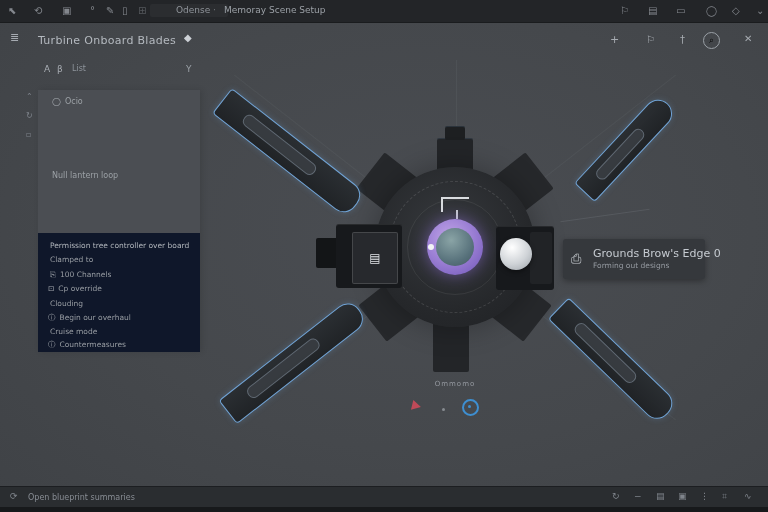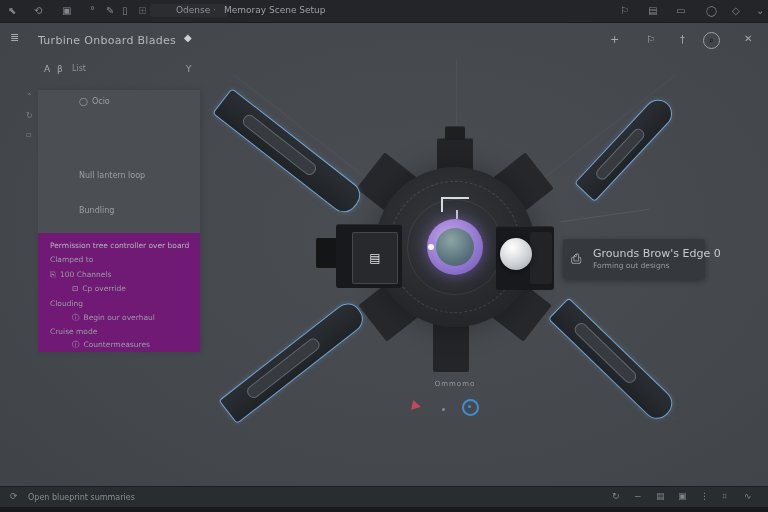--- a/index.html
+++ b/index.html
@@ -12,26 +12,26 @@
   .dim-pill{position:absolute;left:150px;top:4px;width:78px;height:13px;background:rgba(255,255,255,0.04);border-radius:2px;}
   
   .vh-ic{position:absolute;font-size:11px;color:#a6abb1;}
   .vh-title{position:absolute;left:38px;top:34px;font-size:11px;color:#b4b9bf;letter-spacing:.3px;}
   .ring{display:inline-block;width:15px;height:15px;border:1px solid #9aa0a6;border-radius:50%;text-align:center;line-height:14px;font-size:9px;}
   
   .strip-ic{position:absolute;left:26px;font-size:8px;color:#7d828a;}
   .filter-t{position:absolute;top:64px;font-size:9px;color:#a8adb3;}
   .panel{position:absolute;left:38px;top:90px;width:162px;height:262px;background:#4b4e53;box-shadow:2px 0 6px rgba(0,0,0,0.12);}
   .outliner{position:absolute;left:0;top:0;width:162px;height:143px;}
-  .o-row{position:absolute;left:14px;width:140px;height:12px;font-size:8px;color:#9ba0a5;white-space:nowrap;overflow:hidden;margin-left:27px;}
+  .o-row{position:absolute;left:14px;width:140px;height:12px;font-size:8px;color:#9ba0a5;white-space:nowrap;overflow:hidden;}
   .o-ic{margin-right:4px;font-size:8px;color:#a9aeb4;}
-  .props{position:absolute;left:0;top:143px;width:162px;height:119px;background:#701a75;}
+  .props{position:absolute;left:0;top:143px;width:162px;height:119px;background:#0f172a;}
   .p-head{position:absolute;left:12px;top:8px;width:144px;font-size:7.5px;color:#b2b7bd;white-space:nowrap;overflow:hidden;}
   .p-row{position:absolute;left:12px;width:144px;font-size:7.5px;color:#989da3;white-space:nowrap;overflow:hidden;}
-  .p-row.ind{left:34px;width:134px;}
+  .p-row.ind{left:10px;width:134px;}
   .p-ic{margin-right:4px;color:#a3a8ae;}
   
   .hair{position:absolute;height:1px;background:rgba(220,230,240,0.05);transform-origin:center;}
   .spoke{position:absolute;background:#26282b;border-radius:2px;}
   .vblade{position:absolute;background:#232528;border-radius:2px;box-shadow:inset 0 1px 0 rgba(130,170,210,0.15);}
   .hub{position:absolute;left:375px;top:167px;width:160px;height:160px;border-radius:50%;
     background:radial-gradient(circle at 45% 40%, #36393d 0%, #26282b 62%, #1f2124 100%);
     box-shadow:0 0 30px rgba(0,0,0,0.3);}
   .hub-ring1{position:absolute;left:14px;top:14px;right:14px;bottom:14px;border:1px dashed rgba(255,255,255,0.12);border-radius:50%;}
   .hub-ring2{position:absolute;left:32px;top:32px;right:32px;bottom:32px;border:1px solid rgba(255,255,255,0.07);border-radius:50%;}
@@ -115,21 +115,20 @@
   <span class="filter-t" style="left:186px;color:#9aa0a6">Y</span>
 
   <span class="strip-ic" style="top:92px">⌃</span>
   <span class="strip-ic" style="top:111px">↻</span>
   <span class="strip-ic" style="top:130px">▫</span>
 
   <div class="panel">
     <div class="outliner">
       <div class="o-row" style="top:7px"><span class="o-ic">◯</span><span>Ocio</span></div>
       <div class="o-row" style="top:81px"><span>Null lantern loop</span></div>
-      <div class="o-row" style="top:116px"><span>Bundling</span></div>
     </div>
     <div class="props">
       <div class="p-head">Permission tree controller over board</div>
       <div class="p-row" style="top:22px"><span>Clamped to</span></div>
       <div class="p-row" style="top:37px"><span class="p-ic">⎘</span><span>100 Channels</span></div>
       <div class="p-row ind" style="top:51px"><span class="p-ic">⊡</span><span>Cp override</span></div>
       <div class="p-row" style="top:66px"><span>Clouding</span></div>
       <div class="p-row ind" style="top:80px"><span class="p-ic">ⓘ</span><span>Begin our overhaul</span></div>
       <div class="p-row" style="top:94px"><span>Cruise mode</span></div>
       <div class="p-row ind" style="top:107px"><span class="p-ic">ⓘ</span><span>Countermeasures</span></div>

